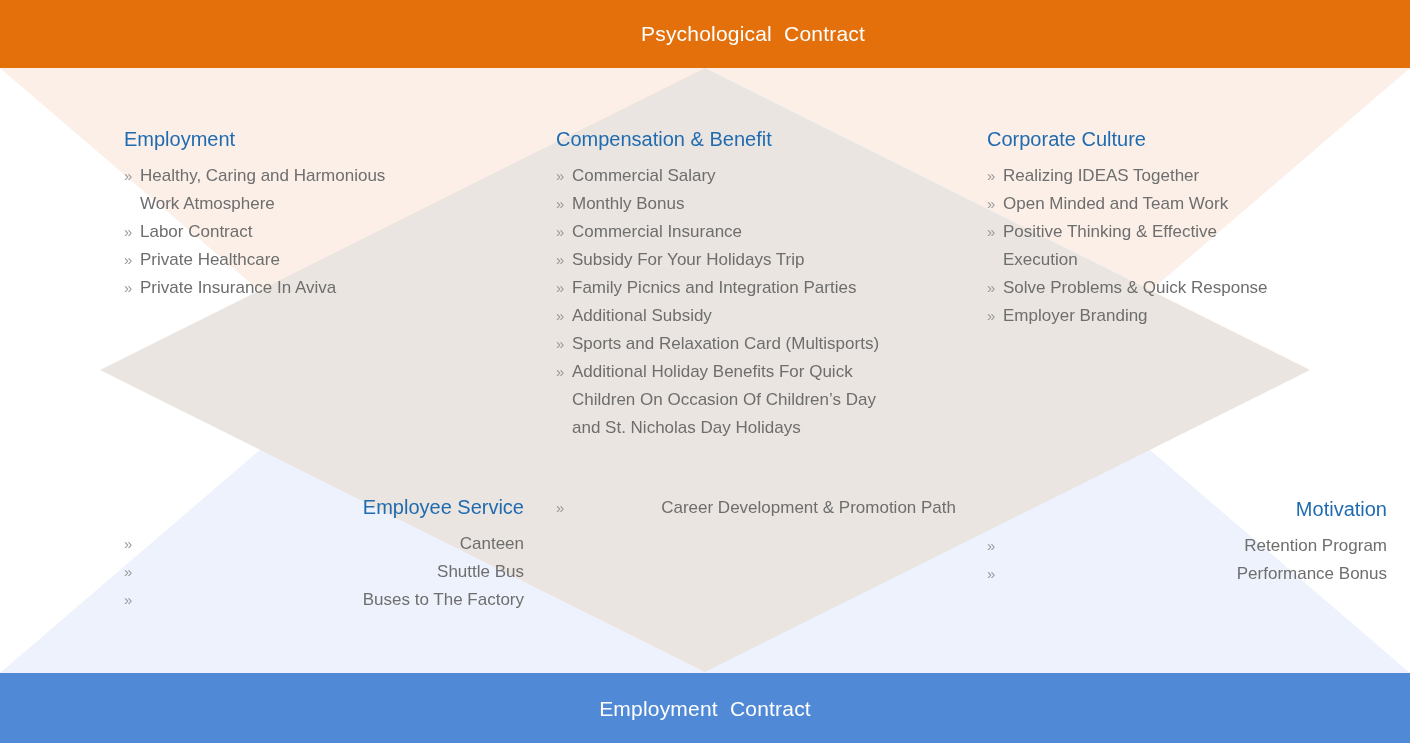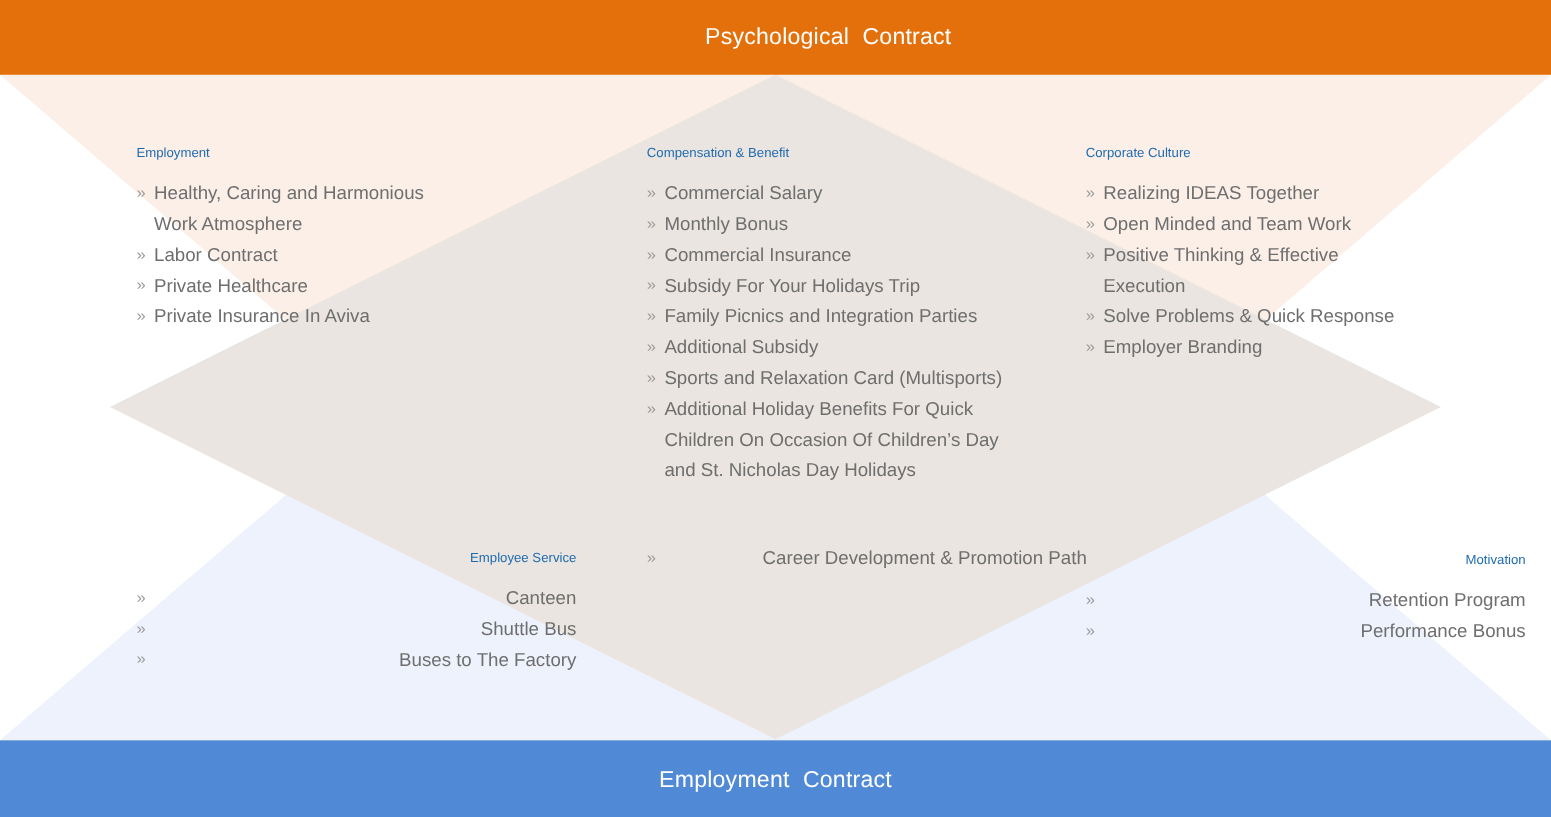--- a/index.html
+++ b/index.html
@@ -68,31 +68,31 @@
     top: 68px;
     width: 1410px;
     height: 605px;
     z-index: 2;
   }
   .col {
     position: absolute;
     width: 400px;
   }
   .col-1 { left: 124px; }
-  .col-2 { left: 588px; }
+  .col-2 { left: 556px; }
   .col-3 { left: 987px; }
   .row-top { top: 58px; }
   .row-bottom { top: 426px; text-align: right; }
 
   .row-bottom.col-2 { top: 426px; }
   .row-bottom.col-3 { top: 428px; }
 
   .sect-title {
     color: #1F6BB0;
-    font-size: 12px;
+    font-size: 20px;
     font-weight: 400;
     line-height: 26px;
     margin: 0 0 10px 0;
     white-space: nowrap;
   }
   .sect-list {
     list-style: none;
     margin: 0;
     padding: 0;
   }

